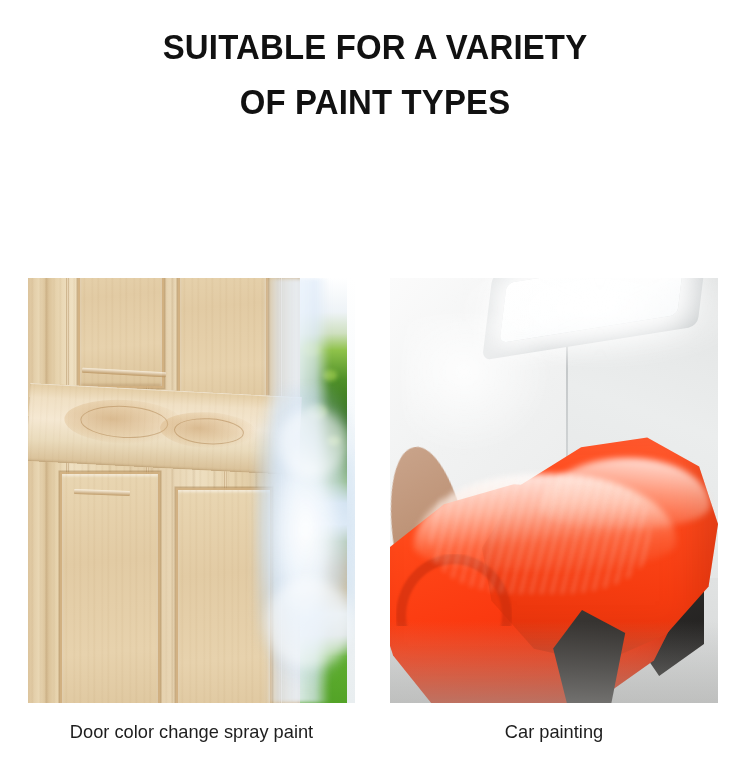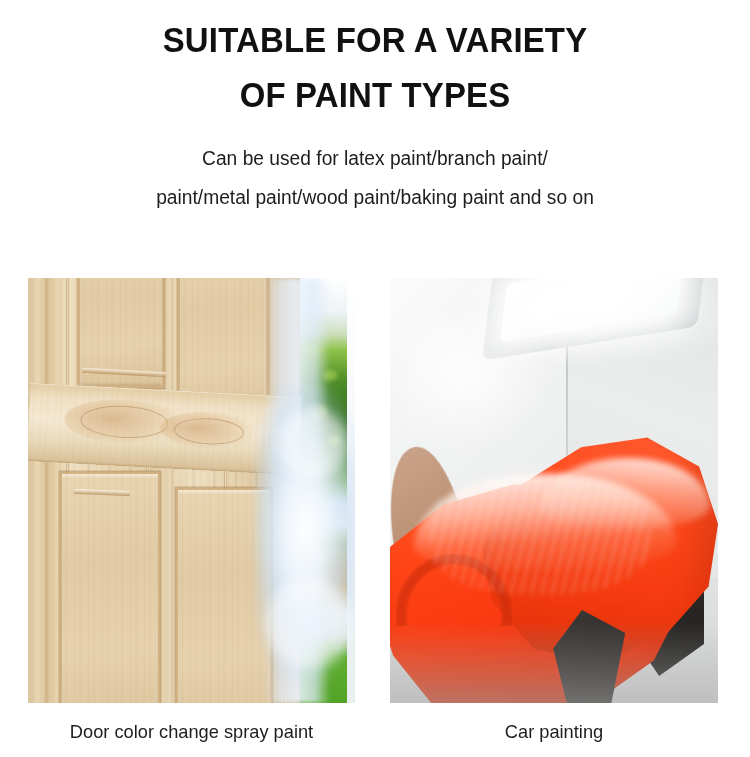--- a/index.html
+++ b/index.html
@@ -18,21 +18,21 @@
 
   .page {
     width: 750px;
     height: 757px;
     position: relative;
     background: #ffffff;
   }
 
   
   .heading {
-    padding-top: 12px;
+    padding-top: 19px;
     text-align: center;
   }
   .heading-line {
     font-size: 35px;
     font-weight: 700;
     letter-spacing: 0.2px;
     line-height: 1.58;
     color: #111111;
     transform: scaleX(0.94);
     transform-origin: center;
@@ -450,24 +450,20 @@
 </head>
 <body>
 
 <div class="page">
 
   <div class="heading">
     <div class="heading-line">SUITABLE FOR A VARIETY</div>
     <div class="heading-line">OF PAINT TYPES</div>
   </div>
 
-  <div class="subtitle">
-    <div class="subtitle-line">Can be used for latex paint/branch paint/</div>
-    <div class="subtitle-line">paint/metal paint/wood paint/baking paint and so on</div>
-  </div>
 
   <div class="photo-row">
 
     <div class="photo-card left">
       <div class="photo door-scene">
 
         <div class="outdoor">
           <div class="outdoor-leaf" style="left:6px;  top:64px;  width:18px; height:14px;"></div>
           <div class="outdoor-leaf" style="left:26px; top:92px;  width:14px; height:11px;"></div>
           <div class="outdoor-leaf" style="left:10px; top:126px; width:20px; height:15px;"></div>

